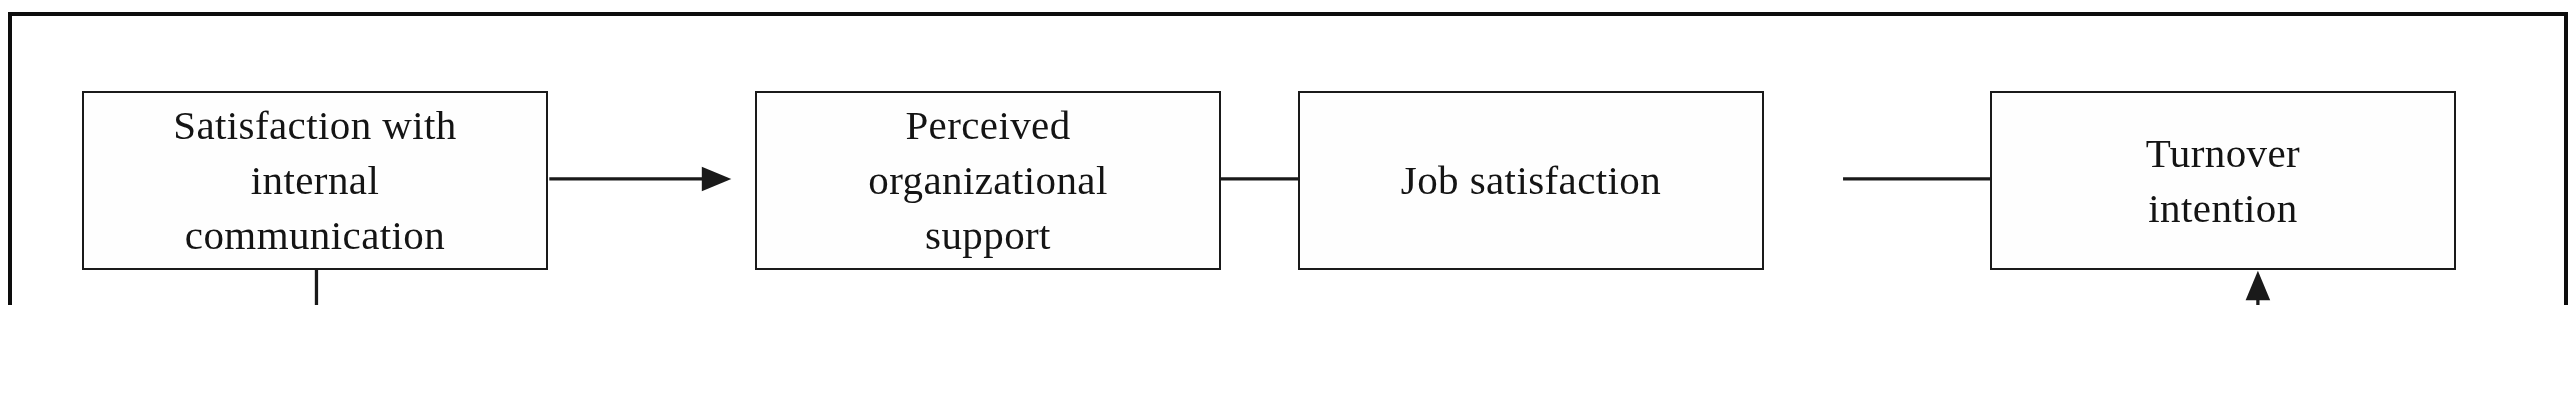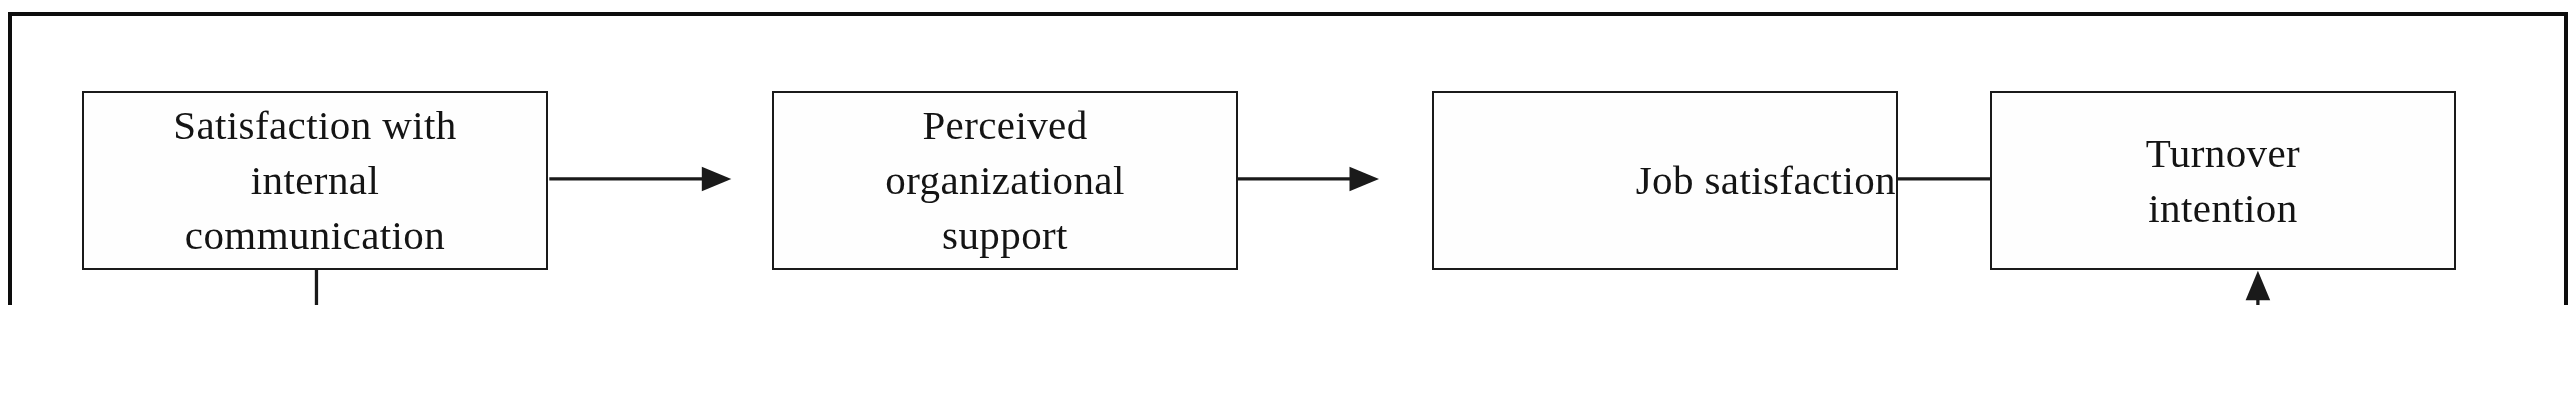--- a/index.html
+++ b/index.html
@@ -40,22 +40,22 @@
   }
   .node-label {
     white-space: pre-line;
     text-align: center;
     font-size: 41px;
     line-height: 55px;
     color: #141414;
     letter-spacing: 0.4px;
   }
   .node-1 { left: 82px; }
-  .node-2 { left: 772px; }
-  .node-3 { left: 1432px; justify-content: flex-end; }
+  .node-2 { left: 755px; }
+  .node-3 { left: 1298px; }
   .node-4 { left: 1990px; }
   .connector-layer {
     position: absolute;
     left: 0;
     top: 0;
     width: 2576px;
     height: 421px;
     z-index: 1;
   }
 </style>

